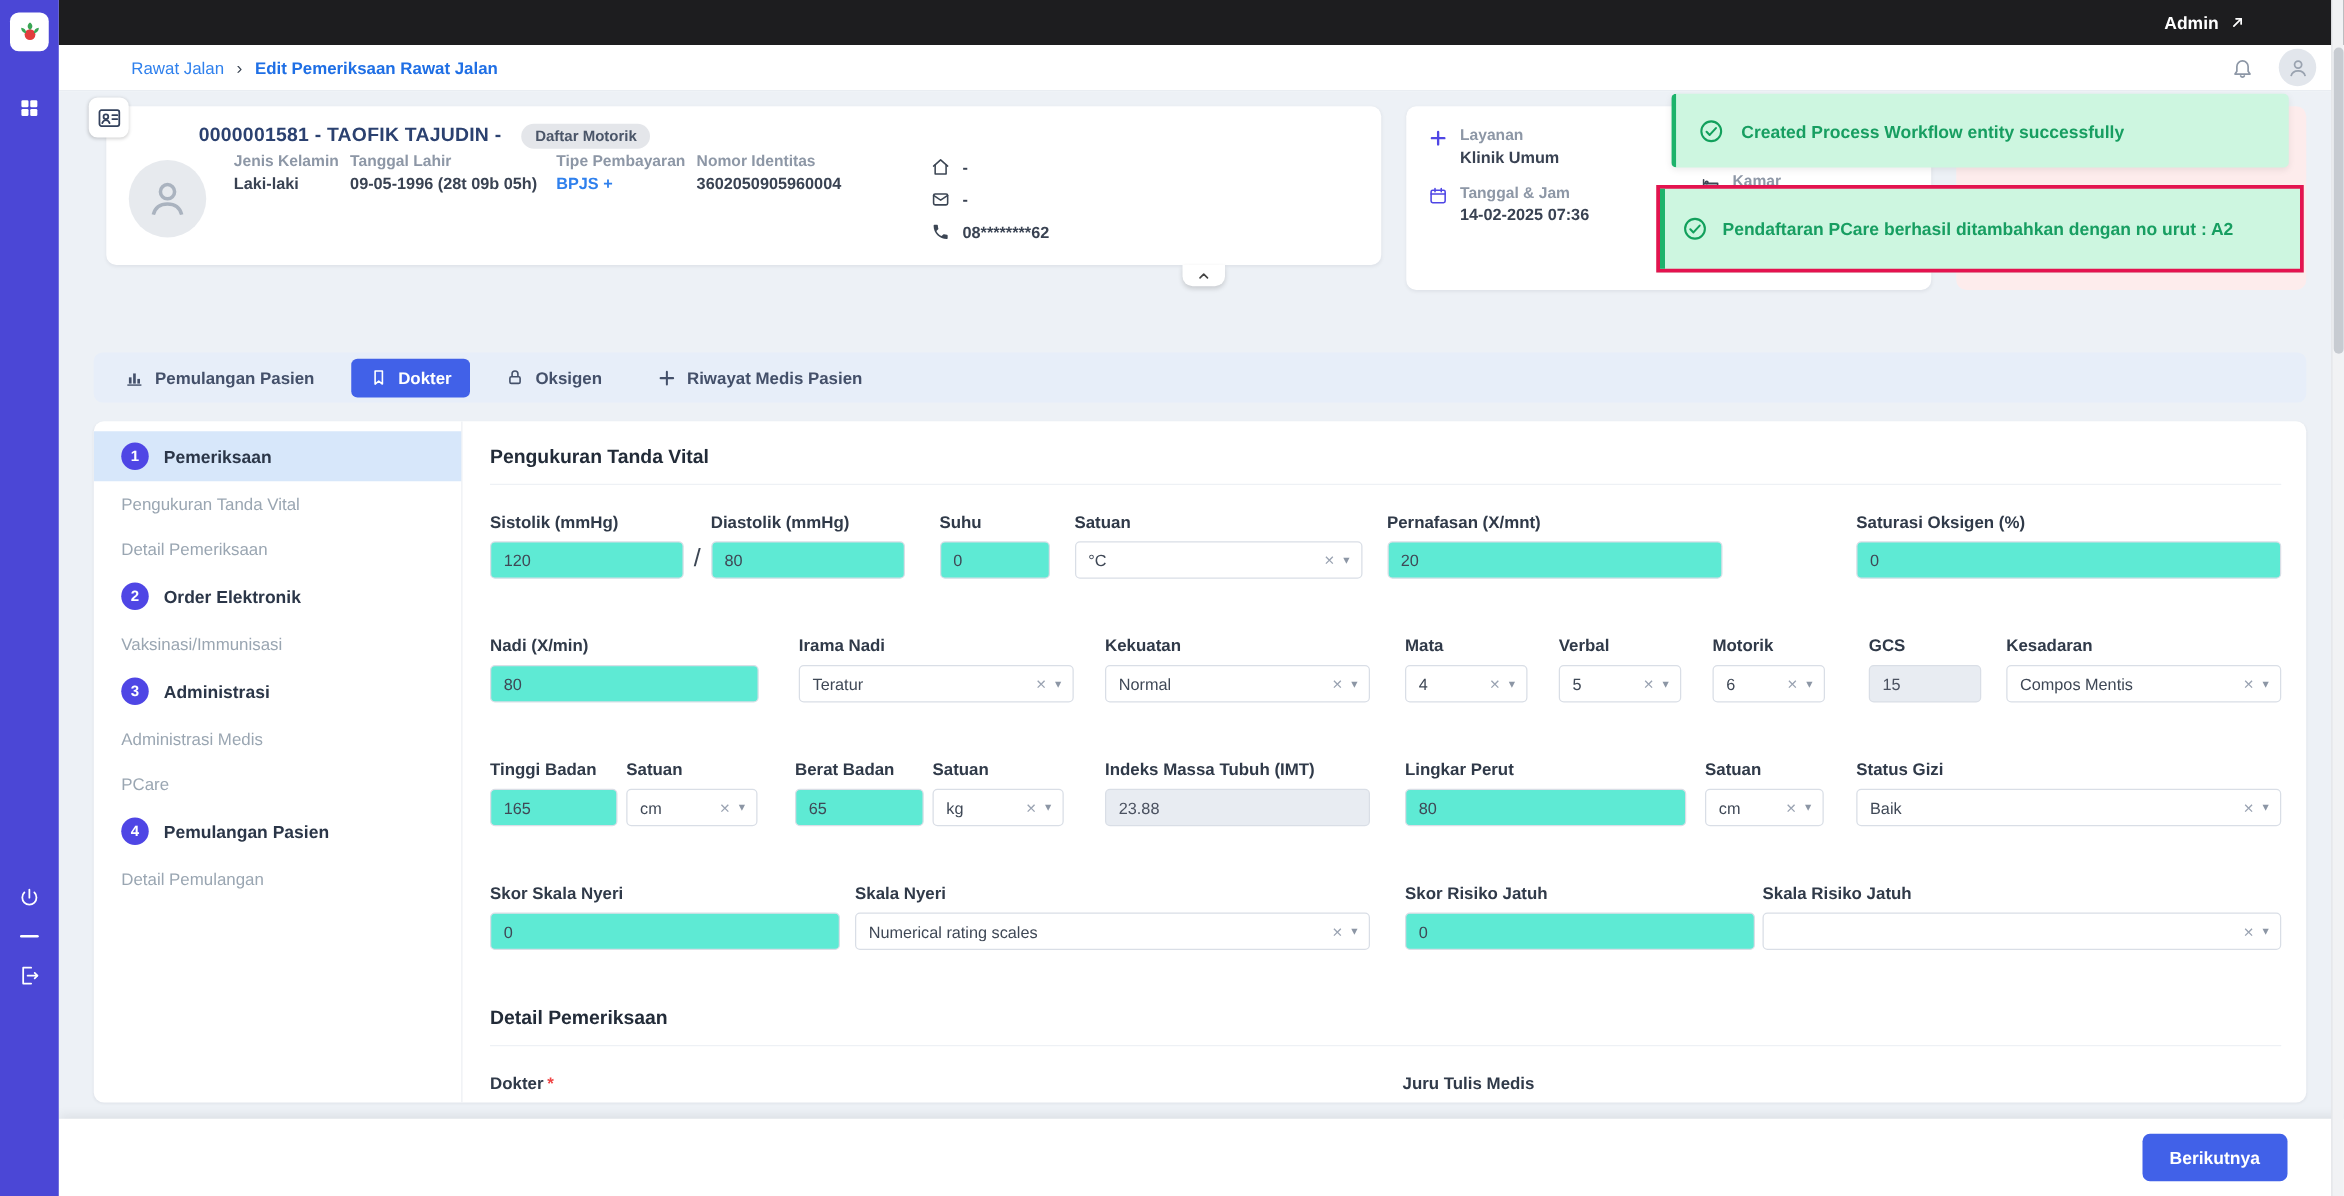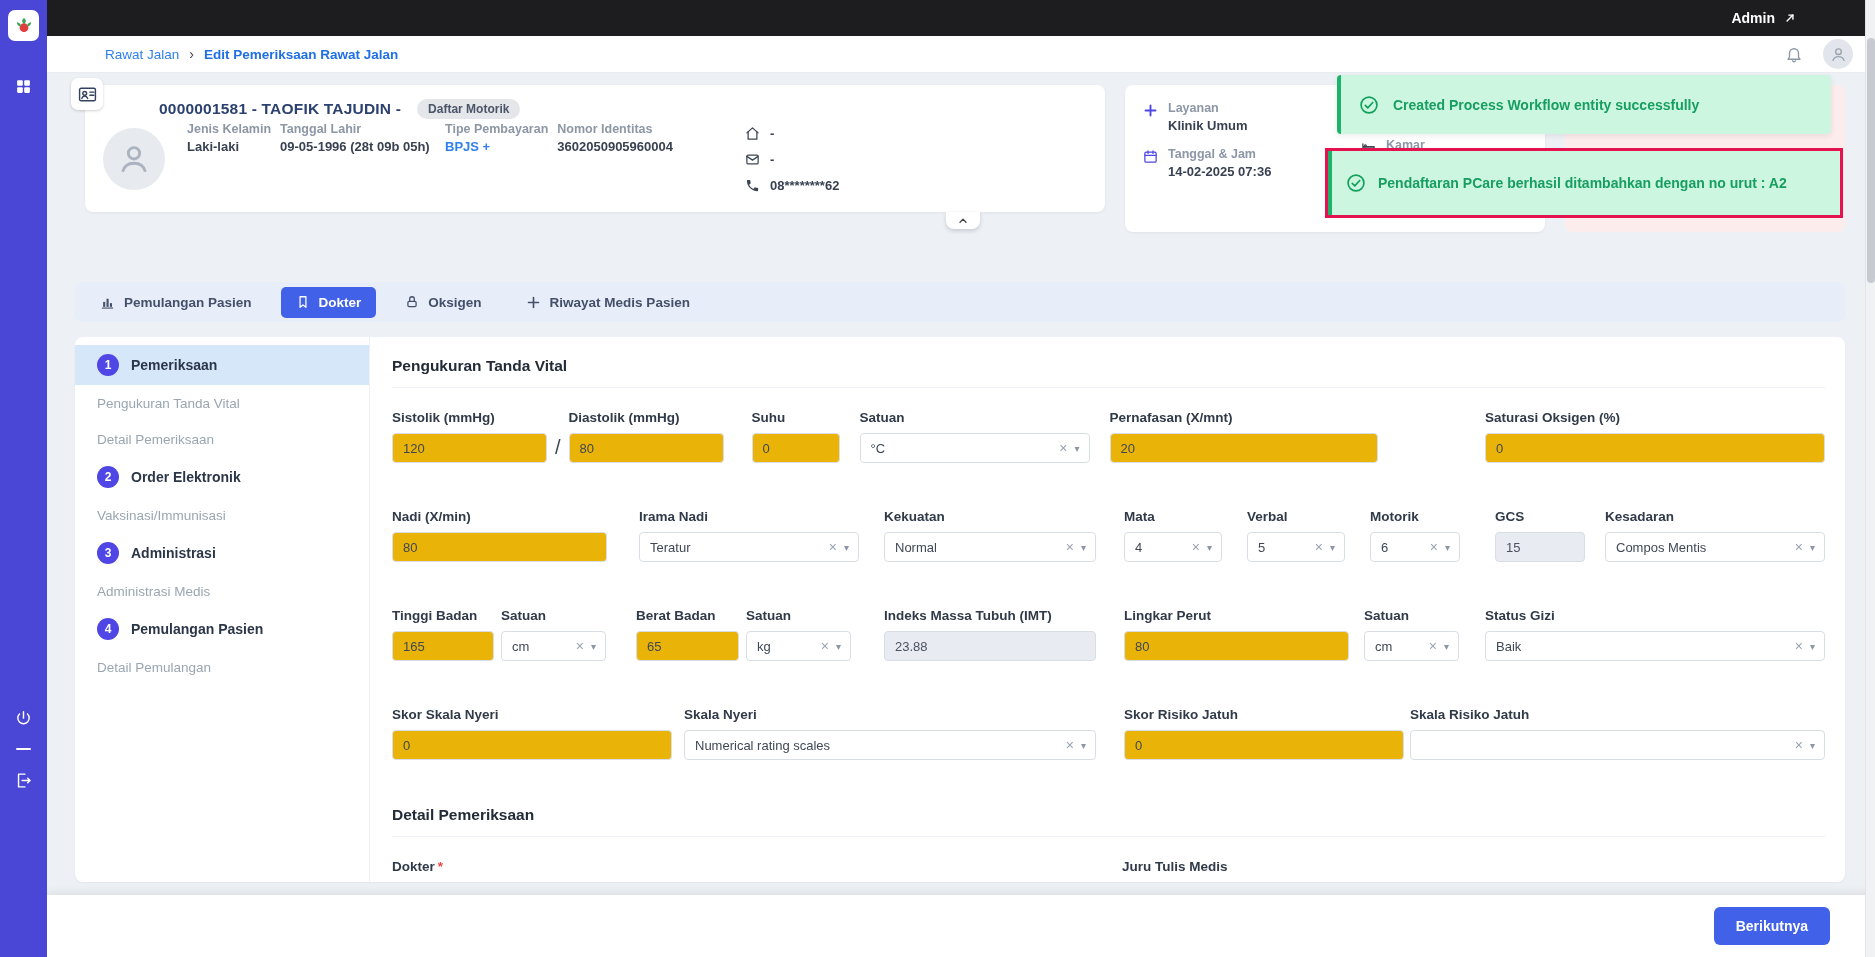--- a/index.html
+++ b/index.html
@@ -78,21 +78,21 @@
   .slab { font-size:14px; font-weight:700; color:#2b3648; }
   .step-s { height:36px; display:flex; align-items:center; padding-left:22px; color:#9aa6b2; font-size:13.5px; cursor:pointer; }
 
   .formarea { flex:1; padding:20px 20px 0 22px; }
   .section { font-size:15.5px; font-weight:700; color:#222b38; padding-bottom:12px; border-bottom:1px solid #eef1f5; margin-bottom:22px; }
   .section.s2 { margin-top:2px; }
   .frow { display:flex; align-items:flex-end; margin-bottom:46px; }
   .fld { display:flex; flex-direction:column; flex:none; }
   .flabel { font-size:13.5px; font-weight:700; color:#303a49; margin-bottom:8px; white-space:nowrap; }
   .req { color:#ef4444; margin-left:3px; }
-  .tin { height:30px; width:100%; border:1px solid #d9dee6; border-radius:4px; padding:0 10px; font-size:13px; color:#3f4856; background:#eab308; font-family:inherit; }
+  .tin { height:30px; width:100%; border:1px solid #d9dee6; border-radius:4px; padding:0 10px; font-size:13px; color:#3f4856; background:#5eead4; font-family:inherit; }
   .tin.dis { background:#e8ecf2; color:#4a5160; }
   .sel { height:30px; border:1px solid #d9dee6; border-radius:4px; background:#fff; display:flex; align-items:center; padding:0 9px 0 10px; font-size:13px; color:#3f4856; cursor:pointer; }
   .selv { flex:1; white-space:nowrap; overflow:hidden; }
   .selx { color:#9aa3b2; font-size:14px; margin:0 7px 0 6px; cursor:pointer; }
   .selc { color:#8c96a5; font-size:10px; cursor:pointer; }
   .slash { font-size:20px; color:#3c4654; margin:0 0 4px 8px; }
 
   
   .footer { position:absolute; left:47px; bottom:0; width:1828px; height:62px; background:#fff; box-shadow:0 -3px 8px rgba(0,0,0,.07); z-index:20; }
   .nextbtn { position:absolute; right:45px; top:12px; height:38px; padding:0 22px; background:#4161e8; color:#fff; font-size:14px; font-weight:700; border:none; border-radius:6px; cursor:pointer; font-family:inherit; }
@@ -351,20 +351,21 @@
       <div class="step-h">
         <span class="snum">2</span>
         <span class="slab">Order Elektronik</span>
       </div>
       <div class="step-s">Vaksinasi/Immunisasi</div>
       <div class="step-h">
         <span class="snum">3</span>
         <span class="slab">Administrasi</span>
       </div>
       <div class="step-s">Administrasi Medis</div>
+      <div class="step-s">PCare</div>
       <div class="step-h">
         <span class="snum">4</span>
         <span class="slab">Pemulangan Pasien</span>
       </div>
       <div class="step-s">Detail Pemulangan</div>
     </nav>
 
     <section class="formarea">
       <h2 class="section">Pengukuran Tanda Vital</h2>
 

